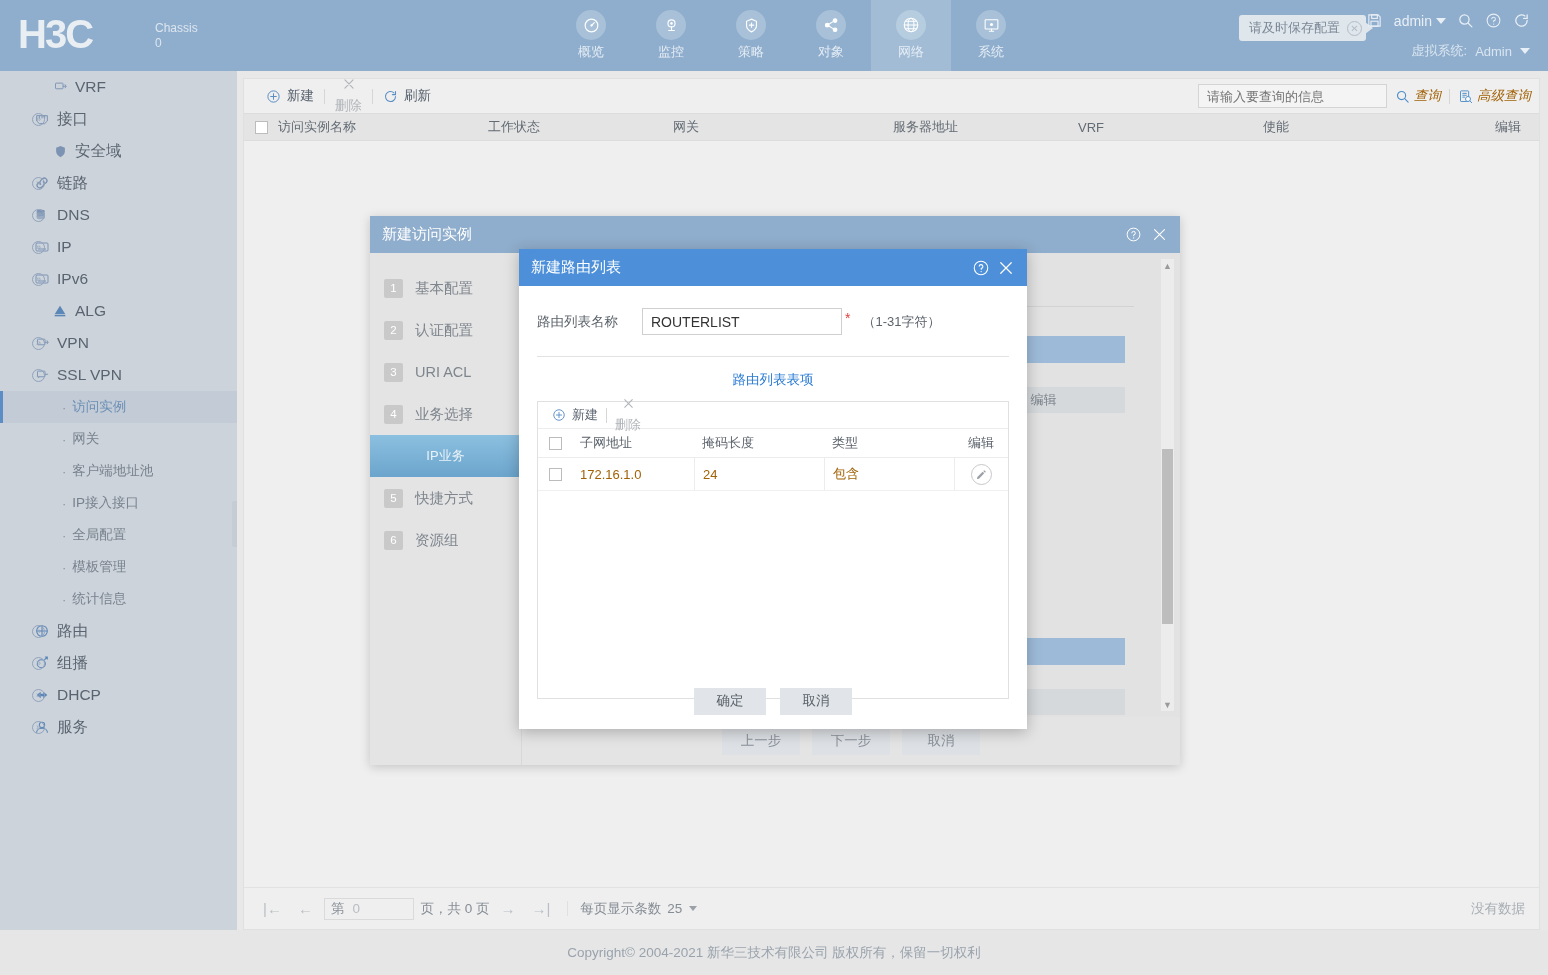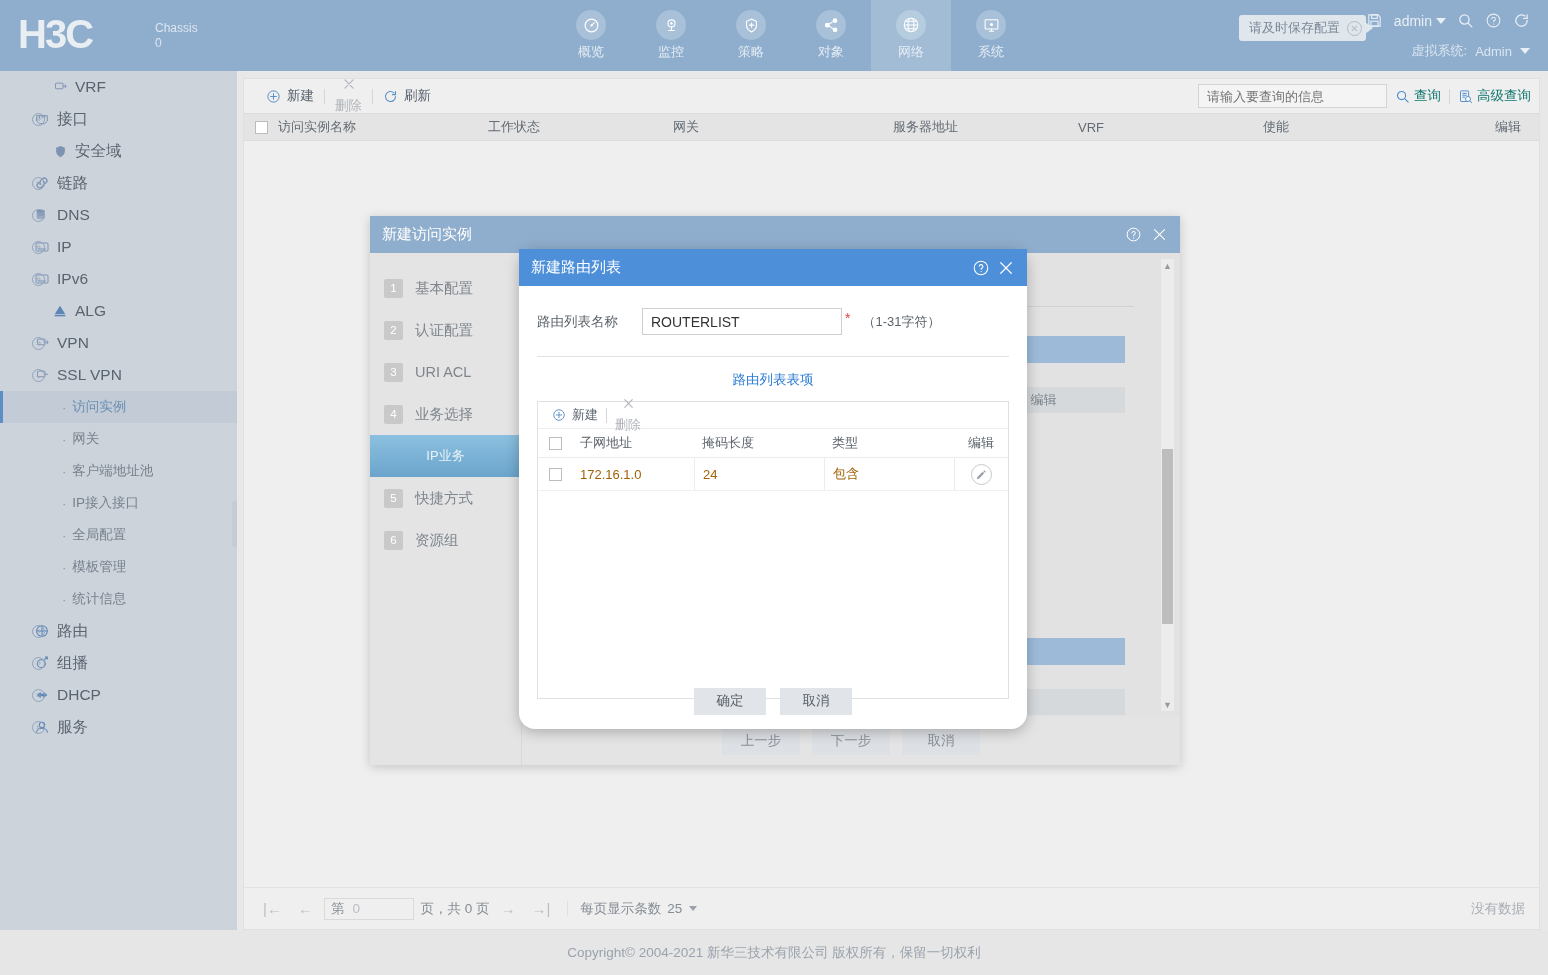--- a/index.html
+++ b/index.html
@@ -131,21 +131,21 @@
     display: flex; align-items: center; gap: 8px;
   }
   .search-inp {
     width: 189px; height: 24px; border: 1px solid #d4d4d4;
     background: #f4f4f4; font-size: 13px; color: #9aa0a6;
     padding: 0 8px; outline: none;
     font-family: "Liberation Sans", sans-serif;
   }
   .tb-right .lnk {
     display: flex; align-items: center; gap: 4px;
-    color: #0f766e; font-size: 13.5px; cursor: pointer;
+    color: #a16207; font-size: 13.5px; cursor: pointer; font-style: italic;
   }
   .thead {
     display: flex; height: 28px; align-items: center;
     background: #e4e4e4; border-top: 1px solid #dcdcdc;
     border-bottom: 1px solid #dcdcdc; font-size: 13px; color: #636b74;
   }
   .thead .cb {
     width: 34px; display: flex; justify-content: center; align-items: center;
   }
   .chk {
@@ -245,21 +245,21 @@
   .btn-gray {
     min-width: 78px; height: 27px; background: #dde0e4; color: #8a919a;
     font-size: 13.5px; display: flex; align-items: center;
     justify-content: center; cursor: pointer; border: none;
     font-family: "Liberation Sans", sans-serif;
   }
 
   
   .dlg-inner {
     position: absolute; left: 519px; top: 249px; width: 508px; height: 480px;
-    background: #fff; box-shadow: 0 3px 14px rgba(0,0,0,.25); border-radius: 16px;
+    background: #fff; box-shadow: 0 3px 14px rgba(0,0,0,.25);
   }
   .dlg-inner-hd {
     height: 37px; background: #4d90d9; display: flex; align-items: center;
     padding: 0 12px; color: #fff; font-size: 15px;
   }
   .dlg-inner-hd .acts {
     margin-left: auto; display: flex; align-items: center; gap: 7px;
   }
   .ico-btn { cursor: pointer; display: flex; align-items: center; }
   .frow {

